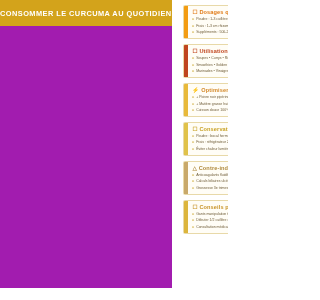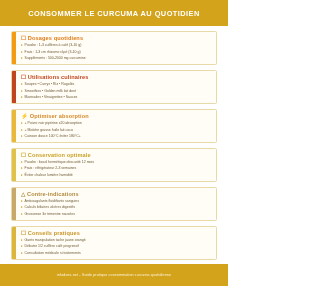--- a/index.html
+++ b/index.html
@@ -9,25 +9,25 @@
   body {
     width: 228px;
     height: 300px;
     background: #ffffff;
     font-family: "Liberation Sans", sans-serif;
     overflow: hidden;
   }
   .page {
     position: relative;
     width: 228px;
-    height: 238px;
-    background: #b91c1c;
+    height: 288px;
+    background: #a21caf;
     box-sizing: border-box;
     display: flex;
-    flex-direction: column;
+    flex-direction: row;
   }
   .header-bar {
     background: #d3a31b;
     height: 26px;
     flex: 0 0 26px;
     display: flex;
     align-items: center;
     justify-content: center;
   }
   .header-title {

